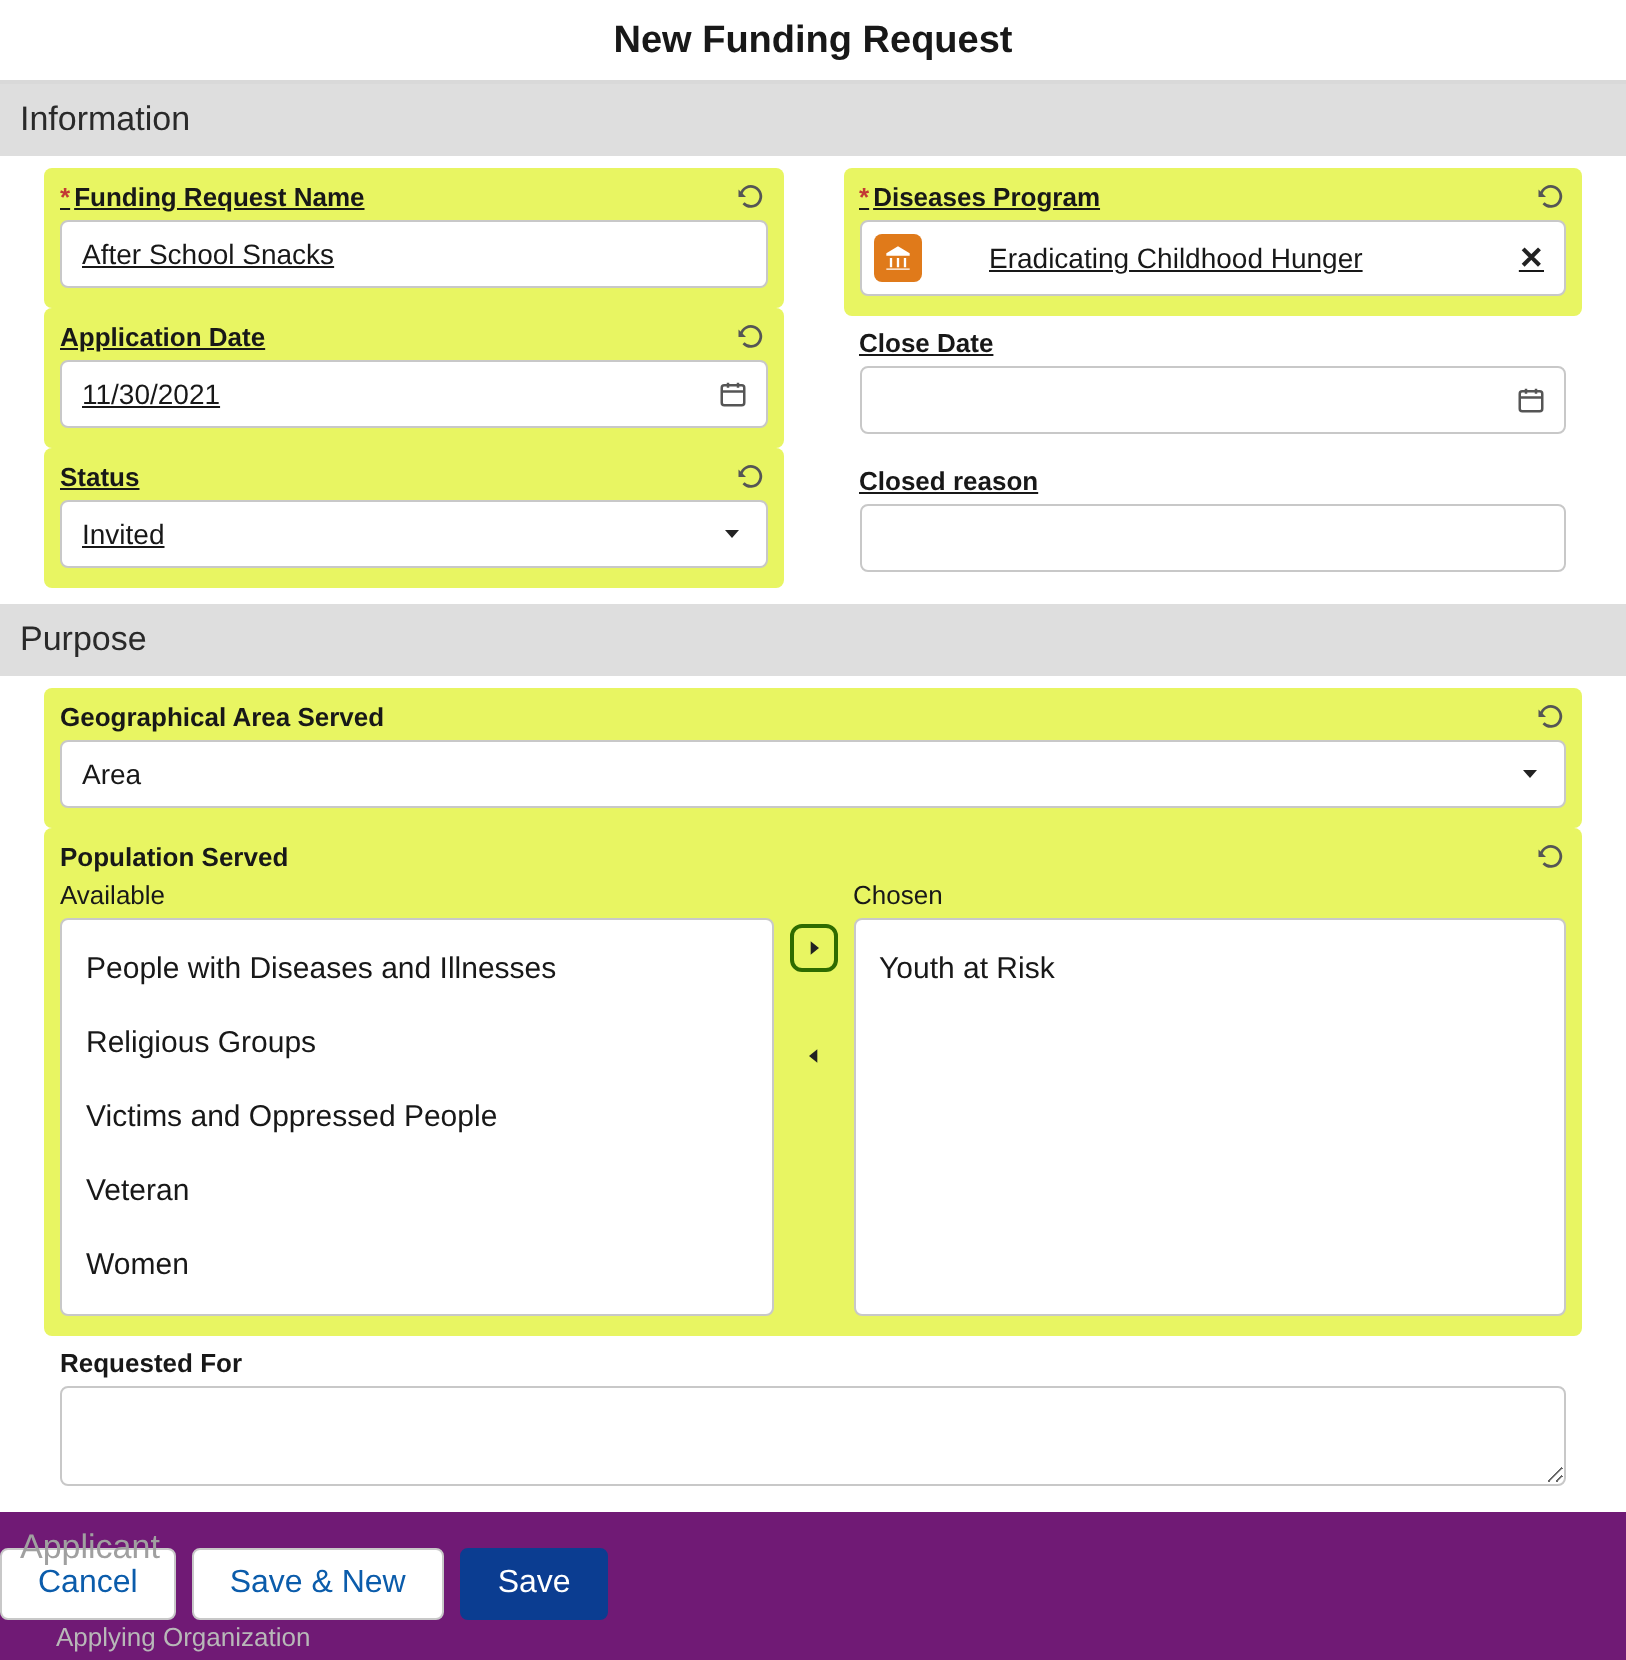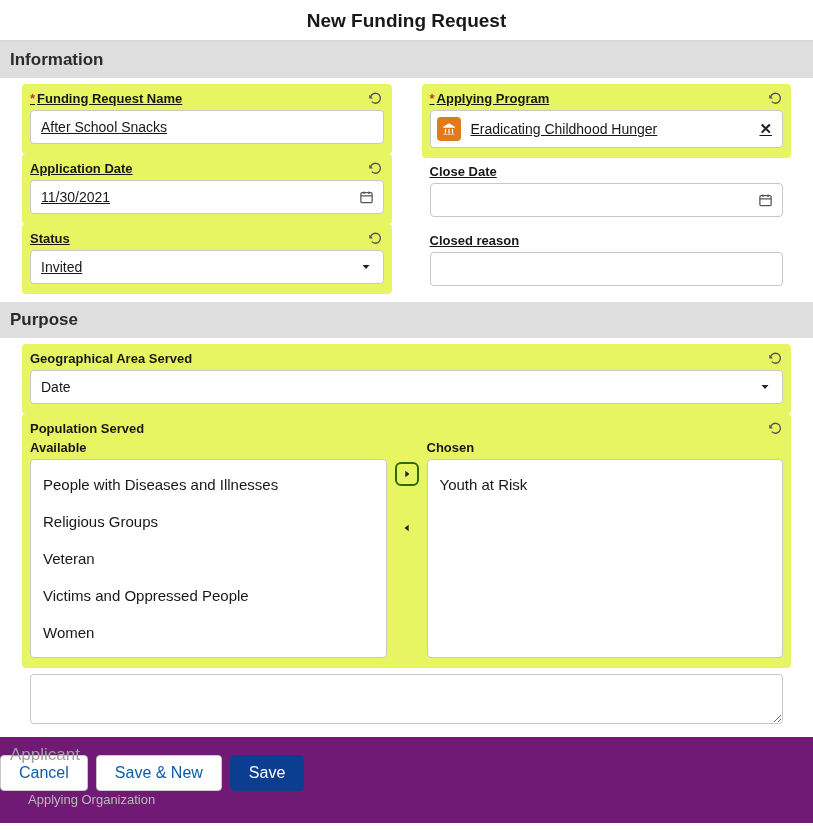--- a/index.html
+++ b/index.html
@@ -15,21 +15,21 @@
     font-size: 19px;
     font-weight: 700;
     padding: 10px 0 8px;
   }
   .hr {
     border-top: 2px solid #d9d9d9;
   }
   .section-header {
     background: #dedede;
     font-size: 17px;
-    font-weight: 700;
+    font-weight: 400;
     padding: 8px 10px;
     color: #2a2a2a;
   }
   .form-grid {
     display: flex;
     gap: 30px;
     padding: 0;
     margin-top: 6px;
     margin-bottom: 6px;
     text-decoration: underline;
@@ -120,20 +120,21 @@
     display: inline-flex;
     align-items: center;
     justify-content: center;
     color: #fff;
     font-size: 13px;
   }
   .lookup-text {
     flex: 1;
     font-size: 14px;
     font-weight: 500;
+    margin-left: 24px;
   }
   .lookup-clear {
     font-size: 15px;
     font-weight: 700;
     color: #222;
     cursor: pointer;
     padding: 0 4px;
   }
   .purpose-body {
     padding: 0;
@@ -144,21 +145,21 @@
     align-items: stretch;
     margin-top: 4px;
   }
   .dual-col {
     flex: 1;
     display: flex;
     flex-direction: column;
   }
   .dual-col-label {
     font-size: 13px;
-    font-weight: 700;
+    font-weight: 400;
     margin-bottom: 4px;
   }
   .listbox {
     flex: 1;
     min-height: 190px;
     background: #fff;
     border: 1px solid #c8c8c8;
     border-radius: 4px;
     padding: 6px 0;
     overflow-y: auto;
@@ -303,21 +304,21 @@
             </svg>
         </span>
       </div>
     </div>
   </div>
 
   <div class="col">
 
     <div class="field-wrap highlight">
       <div class="label-row">
-        <span><span class="req">*</span><span>Applying Program</span></span>
+        <span><span class="req">*</span><span>Diseases Program</span></span>
         <span class="undo-icon">
           <svg width="15" height="15" viewBox="0 0 24 24">
               <path fill="none" stroke="#555" stroke-width="2.2" d="M4 10a8 8 0 1 1 2 7"></path>
               <path fill="#555" d="M2 6l0 6 6 0z"></path>
             </svg>
         </span>
       </div>
       <div class="lookup-pill">
         <span class="lookup-icon">
           <svg width="14" height="14" viewBox="0 0 24 24">
@@ -365,21 +366,21 @@
     <div class="label-row">
       <span>Geographical Area Served</span>
       <span class="undo-icon">
         <svg width="15" height="15" viewBox="0 0 24 24">
             <path fill="none" stroke="#555" stroke-width="2.2" d="M4 10a8 8 0 1 1 2 7"></path>
             <path fill="#555" d="M2 6l0 6 6 0z"></path>
           </svg>
       </span>
     </div>
     <div class="input-row">
-      <div class="select-input">Date</div>
+      <div class="select-input">Area</div>
       <span class="select-caret">
         <svg width="12" height="12" viewBox="0 0 24 24">
             <path d="M5 8l7 8 7-8z" fill="#222"></path>
           </svg>
       </span>
     </div>
   </div>
 
   <div class="field-wrap highlight full">
     <div class="label-row">
@@ -390,22 +391,22 @@
             <path fill="#555" d="M2 6l0 6 6 0z"></path>
           </svg>
       </span>
     </div>
     <div class="dual-list">
       <div class="dual-col">
         <div class="dual-col-label">Available</div>
         <div class="listbox" id="available-list">
             <div class="item">People with Diseases and Illnesses</div>
             <div class="item">Religious Groups</div>
+            <div class="item">Victims and Oppressed People</div>
             <div class="item">Veteran</div>
-            <div class="item">Victims and Oppressed People</div>
             <div class="item">Women</div>
           </div>
       </div>
       <div class="dual-controls">
         <button class="move-btn active">
           <svg width="10" height="10" viewBox="0 0 24 24">
               <path d="M8 4l10 8-10 8z" fill="#222"></path>
             </svg>
         </button>
         <button class="move-btn">
@@ -417,20 +418,23 @@
       <div class="dual-col">
         <div class="dual-col-label">Chosen</div>
         <div class="listbox" id="chosen-list">
             <div class="item">Youth at Risk</div>
           </div>
       </div>
     </div>
   </div>
 
   <div class="field-wrap full">
+    <div class="label-row">
+      <span>Requested For</span>
+    </div>
     <textarea class="textarea-input" style=""></textarea>
   </div>
 </div>
 
 <div class="footer-bar">
   <div class="applicant-header">Applicant</div>
   <div class="applicant-sub">Applying Organization</div>
   <button class="btn">Cancel</button>
   <button class="btn">Save &amp; New</button>
   <button class="btn primary">Save</button>

